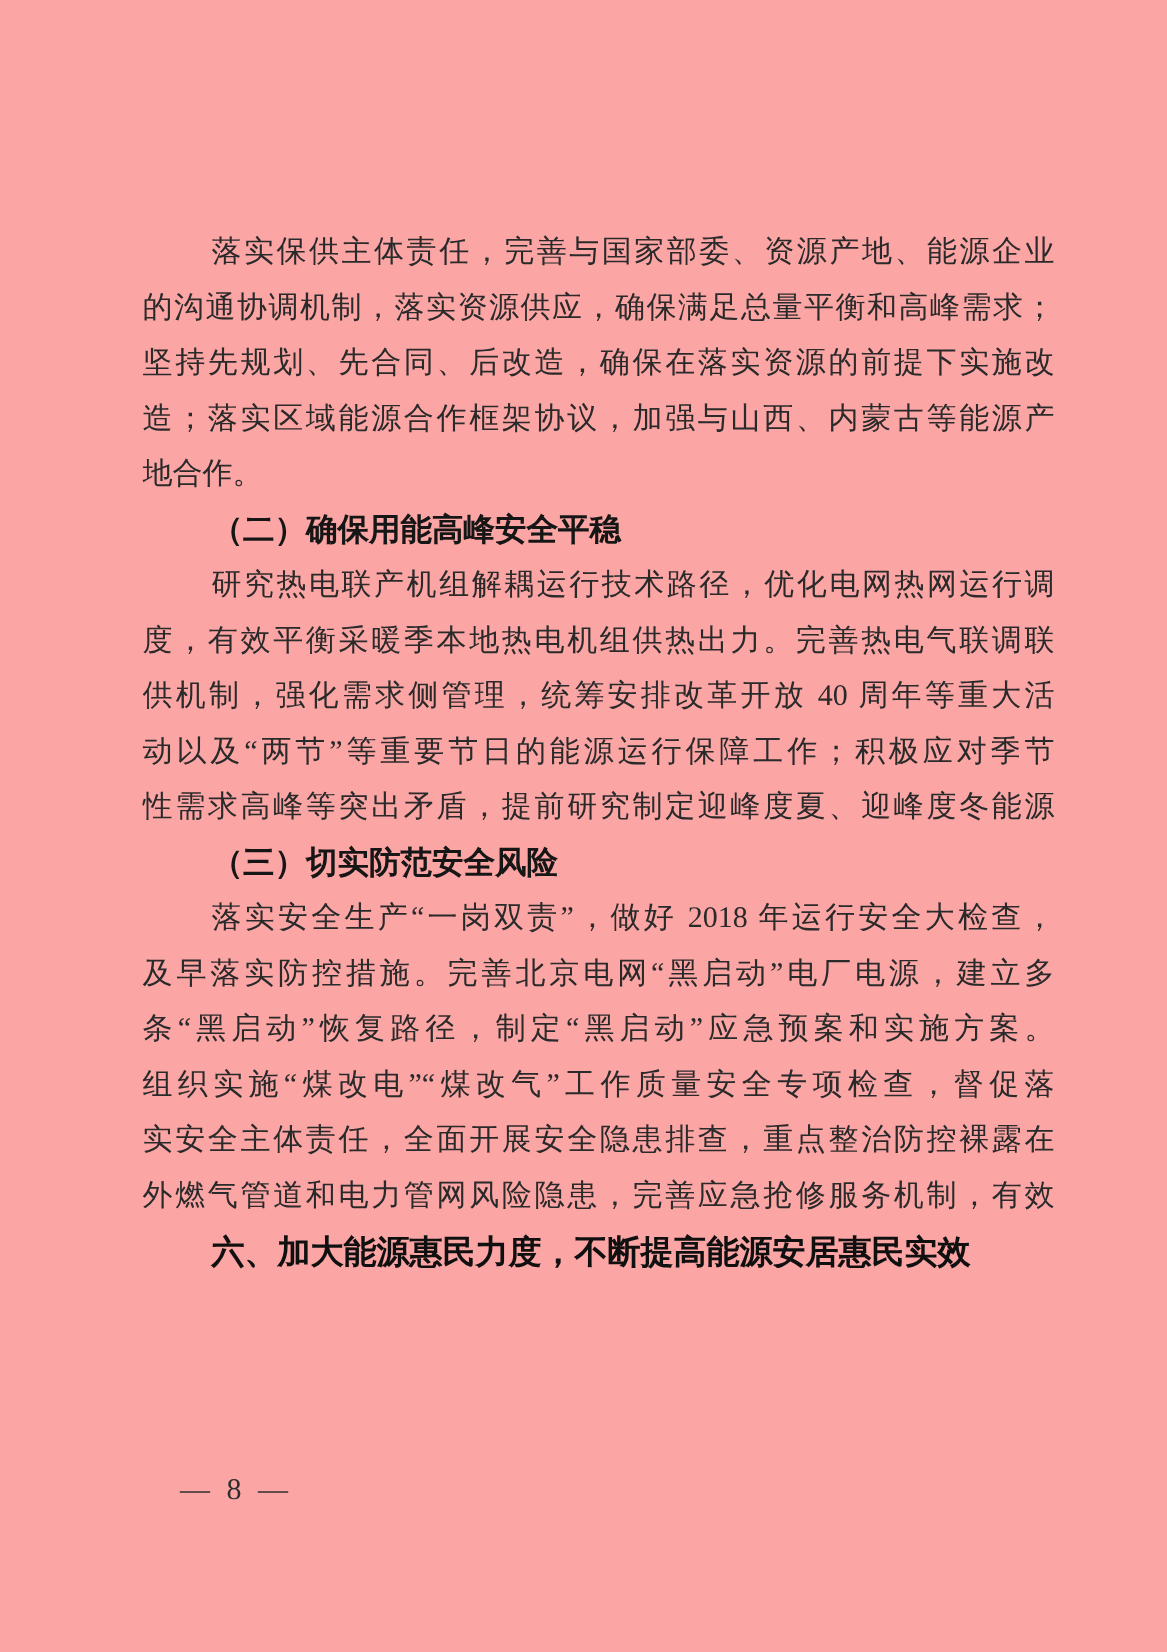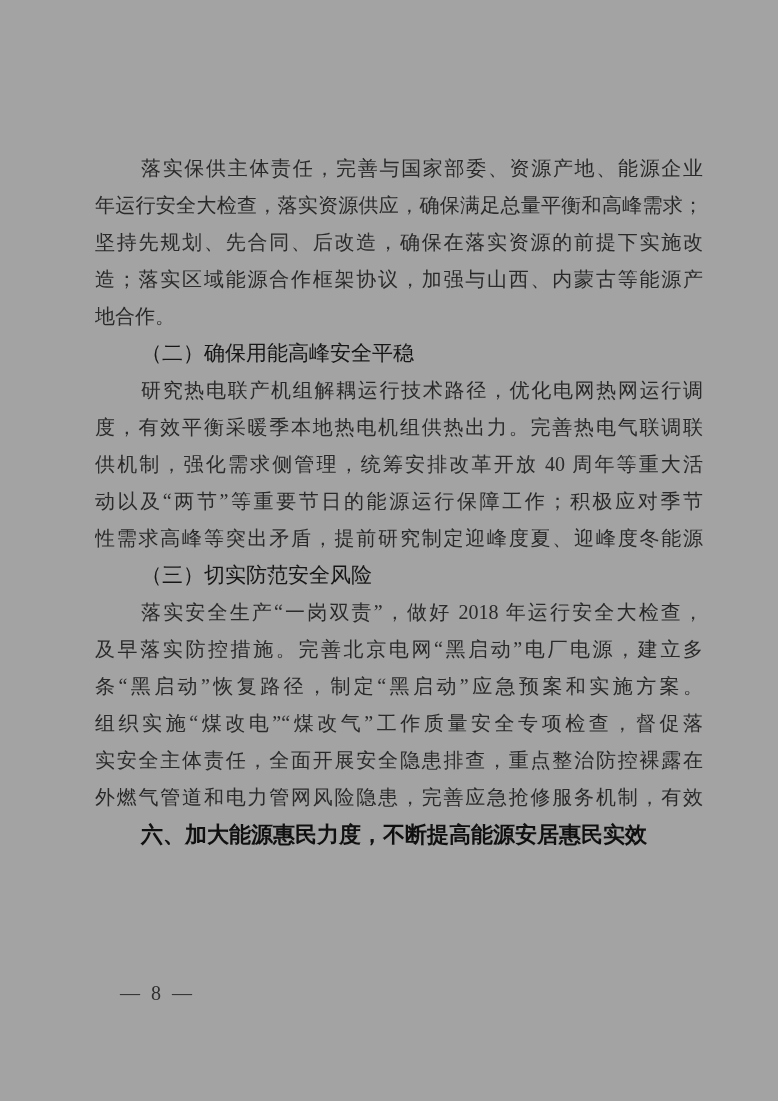--- a/index.html
+++ b/index.html
@@ -4,21 +4,21 @@
 <style>
   html, body {
     margin: 0;
     padding: 0;
     background: #ffffff;
   }
   .page {
     position: relative;
     width: 778px;
     height: 1101px;
-    background: #a3a3a3;
+    background: #fca5a5;
     overflow: hidden;
     font-family: "Liberation Serif", "DejaVu Serif", serif;
     color: #2a2a2a;
   }
   .content {
     position: absolute;
     left: 95px;
     top: 150px;
     width: 608px;
   }
@@ -31,21 +31,21 @@
     overflow: hidden;
   }
   .line.indent {
     padding-left: 46px;
   }
   .line.end {
     text-align: center;
     text-align-last: left;
   }
   .line.sub-heading {
-    font-weight: normal;
+    font-weight: bold;
     font-size: 21px;
     color: #161616;
     text-align: center;
     text-align-last: left;
   }
   .line.section-heading {
     font-family: Liberation Serif, serif;
     font-weight: bold;
     font-size: 22px;
     color: #101010;
@@ -61,21 +61,21 @@
     color: #303030;
     font-family: "Liberation Serif", "DejaVu Serif", serif;
   }
 </style>
 </head>
 <body>
 
 <div class="page">
   <div class="content">
     <div class="line indent">落实保供主体责任，完善与国家部委、资源产地、能源企业</div>
-    <div class="line">年运行安全大检查，落实资源供应，确保满足总量平衡和高峰需求；</div>
+    <div class="line">的沟通协调机制，落实资源供应，确保满足总量平衡和高峰需求；</div>
     <div class="line">坚持先规划、先合同、后改造，确保在落实资源的前提下实施改</div>
     <div class="line">造；落实区域能源合作框架协议，加强与山西、内蒙古等能源产</div>
     <div class="line end">地合作。</div>
     <div class="line indent sub-heading">（二）确保用能高峰安全平稳</div>
     <div class="line indent">研究热电联产机组解耦运行技术路径，优化电网热网运行调</div>
     <div class="line">度，有效平衡采暖季本地热电机组供热出力。完善热电气联调联</div>
     <div class="line">供机制，强化需求侧管理，统筹安排改革开放 40 周年等重大活</div>
     <div class="line">动以及“两节”等重要节日的能源运行保障工作；积极应对季节</div>
     <div class="line">性需求高峰等突出矛盾，提前研究制定迎峰度夏、迎峰度冬能源</div>
     <div class="line indent sub-heading">（三）切实防范安全风险</div>

